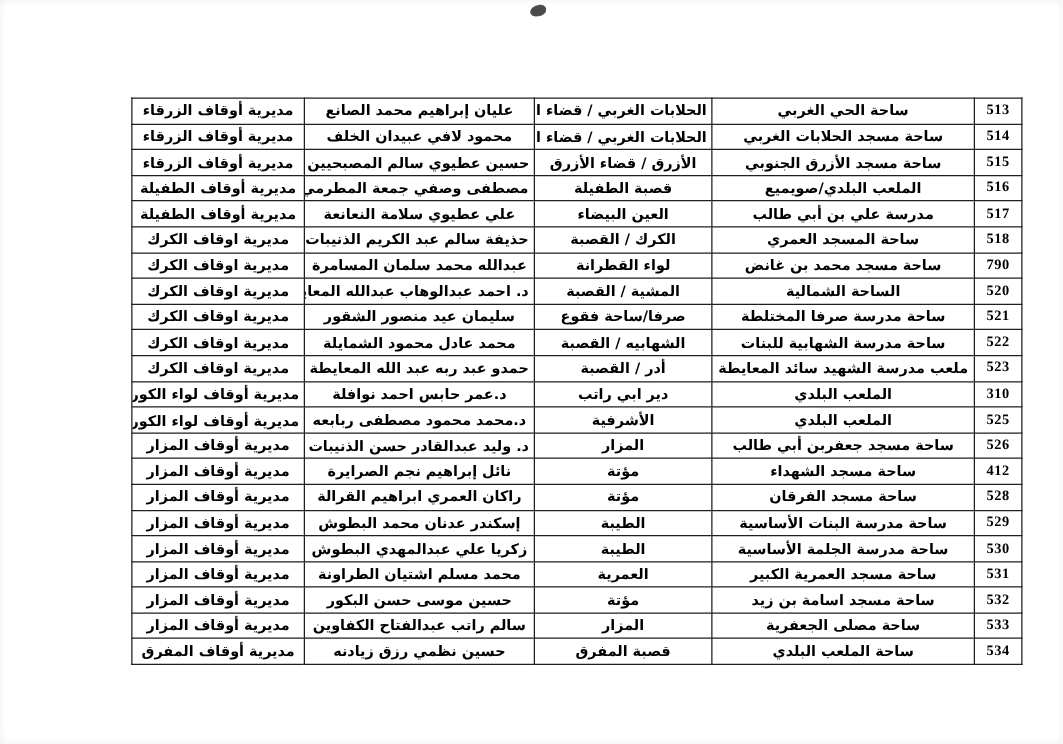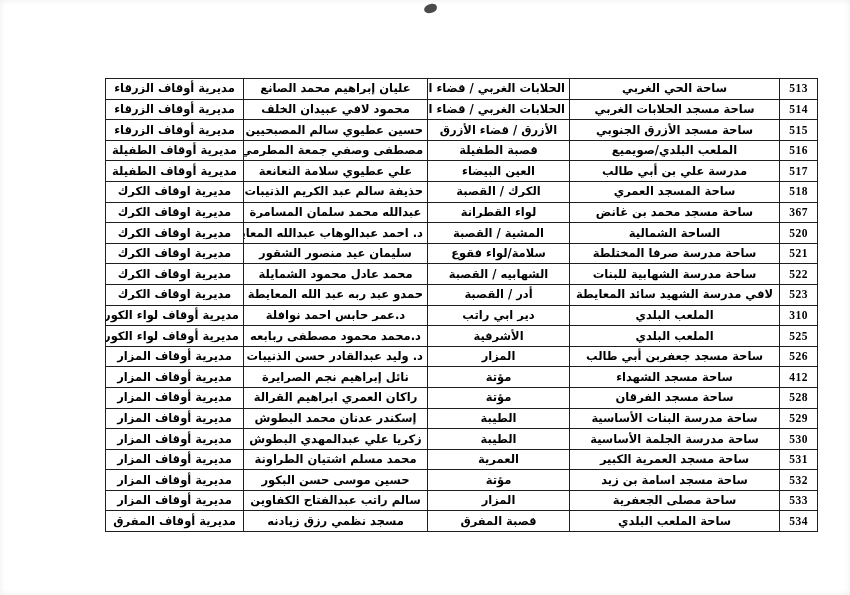--- a/index.html
+++ b/index.html
@@ -113,50 +113,50 @@
           <td class="col-directorate">مديرية أوقاف الطفيلة</td>
         </tr>
         <tr>
           <td class="col-serial">518</td>
           <td class="col-location">ساحة المسجد العمري</td>
           <td class="col-district">الكرك / القصبة</td>
           <td class="col-person">حذيفة سالم عبد الكريم الذنيبات</td>
           <td class="col-directorate">مديرية اوقاف الكرك</td>
         </tr>
         <tr>
-          <td class="col-serial">367</td>
+          <td class="col-serial">790</td>
           <td class="col-location">ساحة مسجد محمد بن غانض</td>
           <td class="col-district">لواء القطرانة</td>
           <td class="col-person">عبدالله محمد سلمان المسامرة</td>
           <td class="col-directorate">مديرية اوقاف الكرك</td>
         </tr>
         <tr>
           <td class="col-serial">520</td>
           <td class="col-location">الساحة الشمالية</td>
           <td class="col-district">المشية / القصبة</td>
           <td class="col-person">د. احمد عبدالوهاب عبدالله المعايطة</td>
           <td class="col-directorate">مديرية اوقاف الكرك</td>
         </tr>
         <tr>
           <td class="col-serial">521</td>
           <td class="col-location">ساحة مدرسة صرفا المختلطة</td>
-          <td class="col-district">سلامة/لواء فقوع</td>
+          <td class="col-district">صرفا/ساحة فقوع</td>
           <td class="col-person">سليمان عيد منصور الشقور</td>
           <td class="col-directorate">مديرية اوقاف الكرك</td>
         </tr>
         <tr>
           <td class="col-serial">522</td>
           <td class="col-location">ساحة مدرسة الشهابية للبنات</td>
           <td class="col-district">الشهابيه / القصبة</td>
           <td class="col-person">محمد عادل محمود الشمايلة</td>
           <td class="col-directorate">مديرية اوقاف الكرك</td>
         </tr>
         <tr>
           <td class="col-serial">523</td>
-          <td class="col-location">لافي مدرسة الشهيد سائد المعايطة</td>
+          <td class="col-location">ملعب مدرسة الشهيد سائد المعايطة</td>
           <td class="col-district">أدر / القصبة</td>
           <td class="col-person">حمدو عبد ربه عبد الله المعايطة</td>
           <td class="col-directorate">مديرية اوقاف الكرك</td>
         </tr>
         <tr>
           <td class="col-serial">310</td>
           <td class="col-location">الملعب البلدي</td>
           <td class="col-district">دير ابي راتب</td>
           <td class="col-person">د.عمر حابس احمد نوافلة</td>
           <td class="col-directorate">مديرية أوقاف لواء الكورة</td>
@@ -221,18 +221,18 @@
           <td class="col-serial">533</td>
           <td class="col-location">ساحة مصلى الجعفرية</td>
           <td class="col-district">المزار</td>
           <td class="col-person">سالم راتب عبدالفتاح الكفاوين</td>
           <td class="col-directorate">مديرية أوقاف المزار</td>
         </tr>
         <tr>
           <td class="col-serial">534</td>
           <td class="col-location">ساحة الملعب البلدي</td>
           <td class="col-district">قصبة المفرق</td>
-          <td class="col-person">مسجد نظمي رزق زيادنه</td>
+          <td class="col-person">حسين نظمي رزق زيادنه</td>
           <td class="col-directorate">مديرية أوقاف المفرق</td>
         </tr>
       </tbody>
   </table>
 </div>
 
 </body></html>

